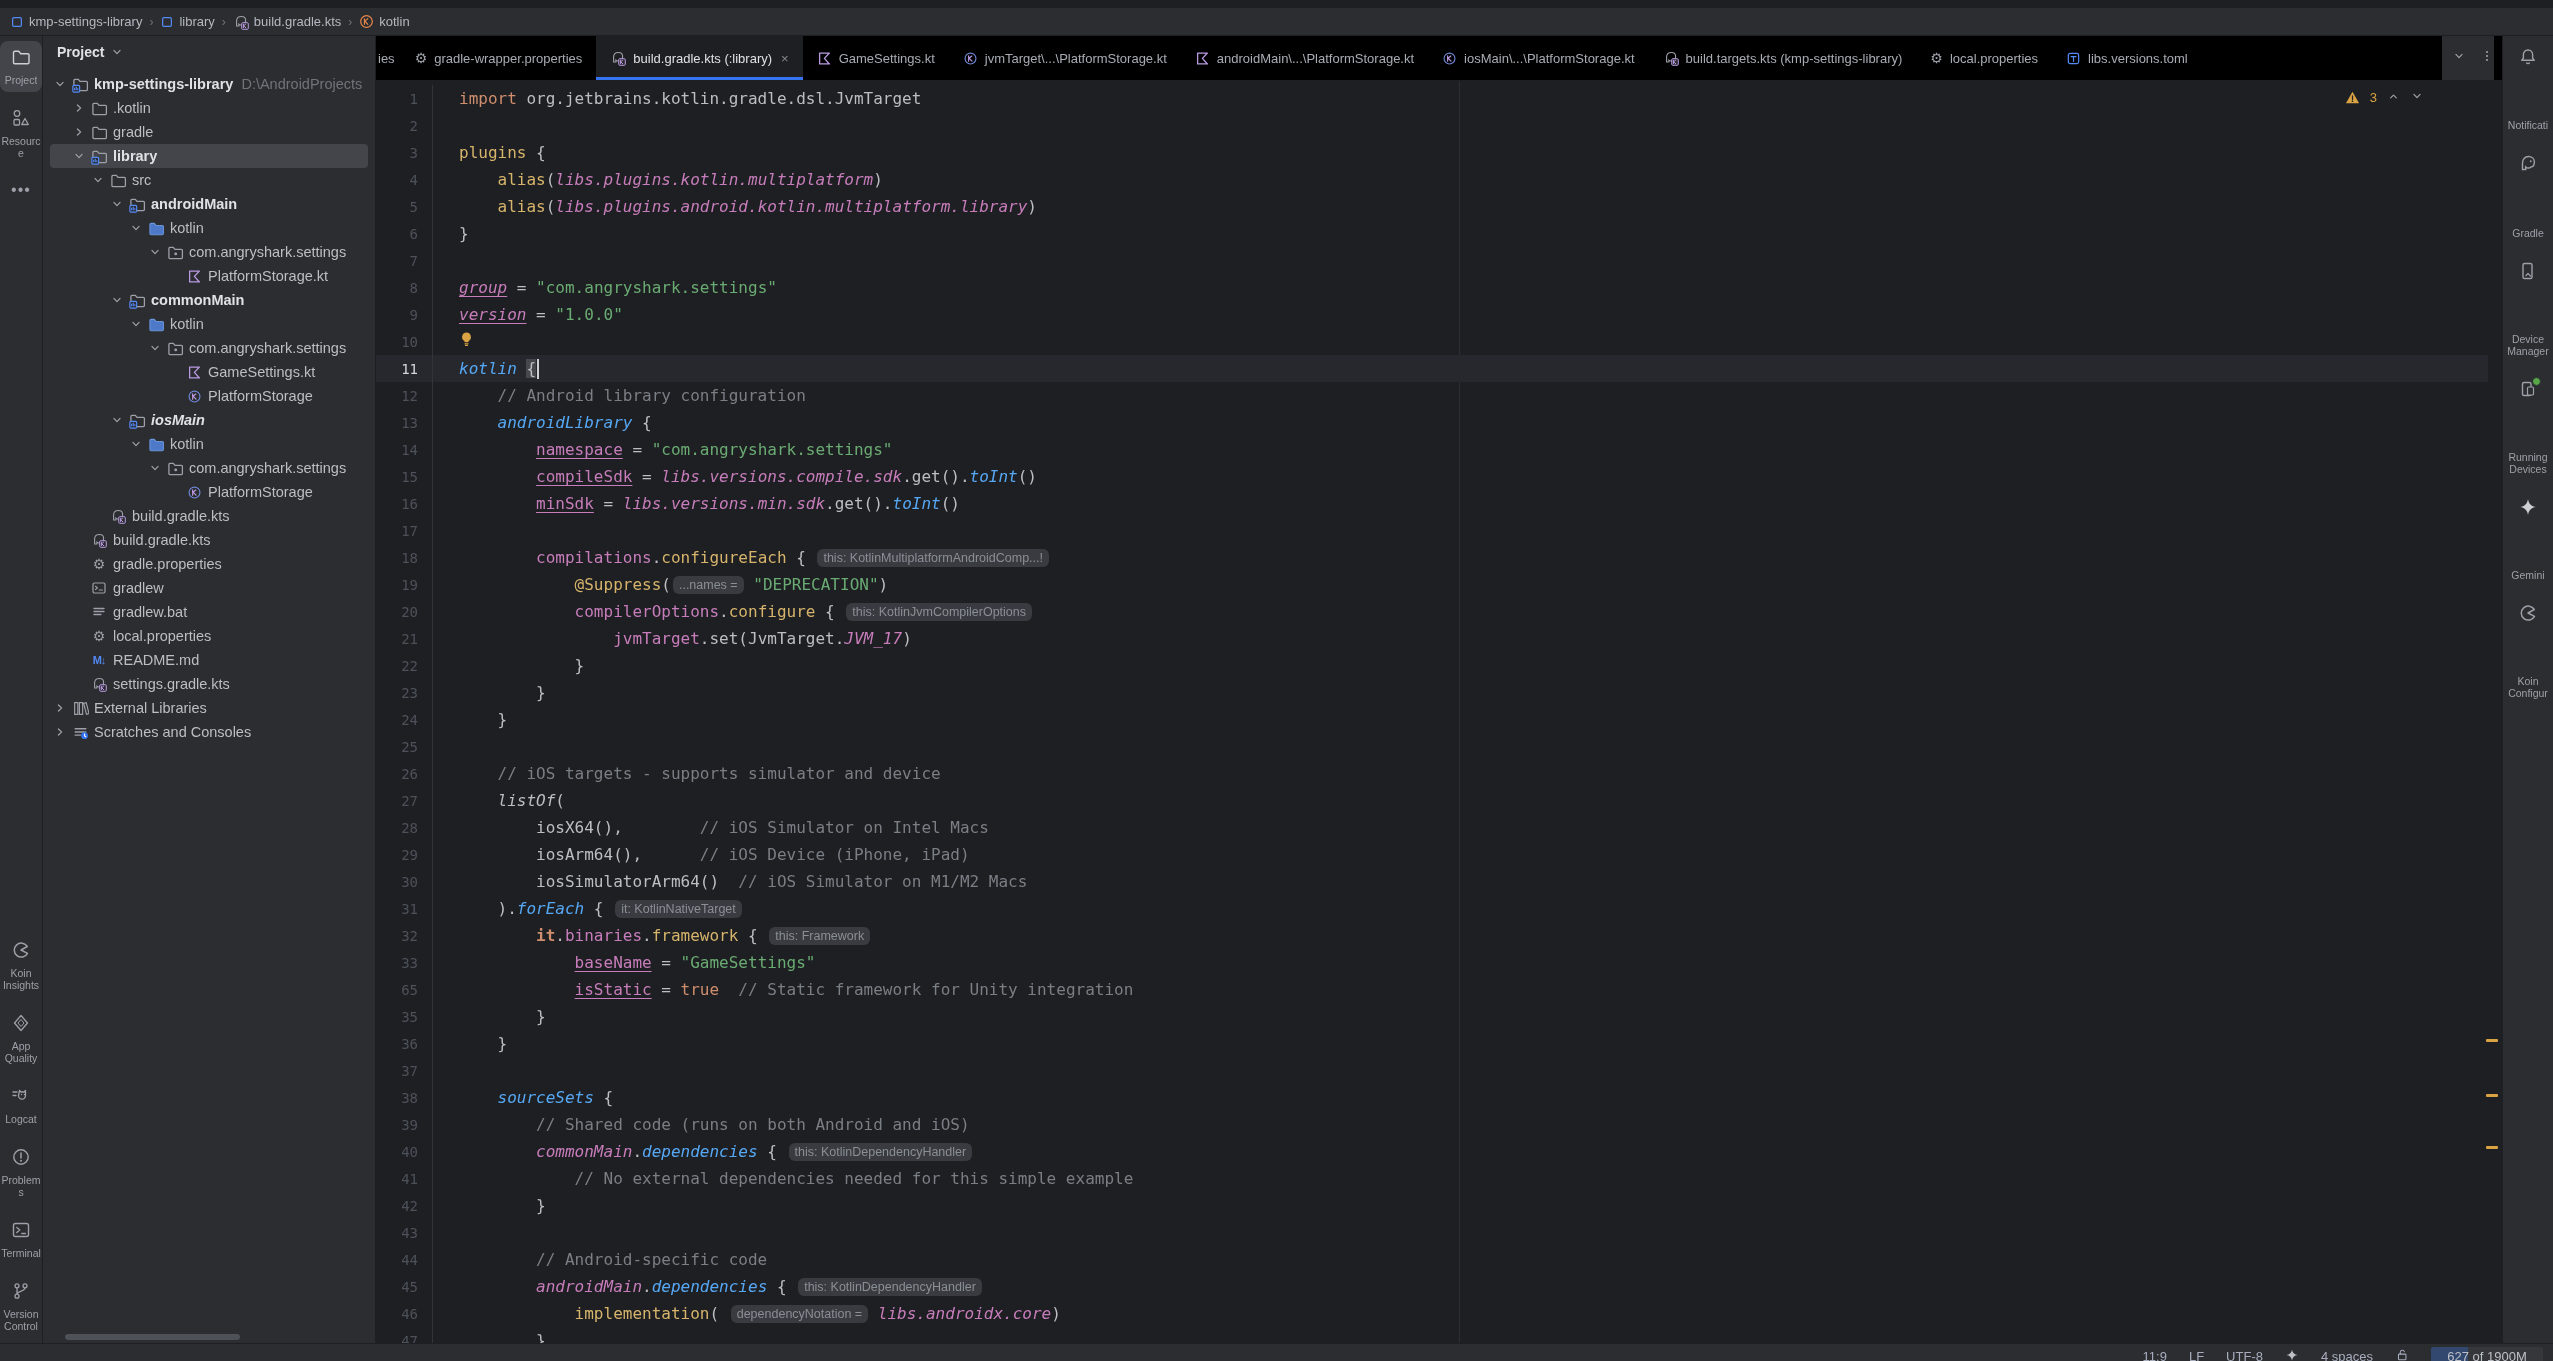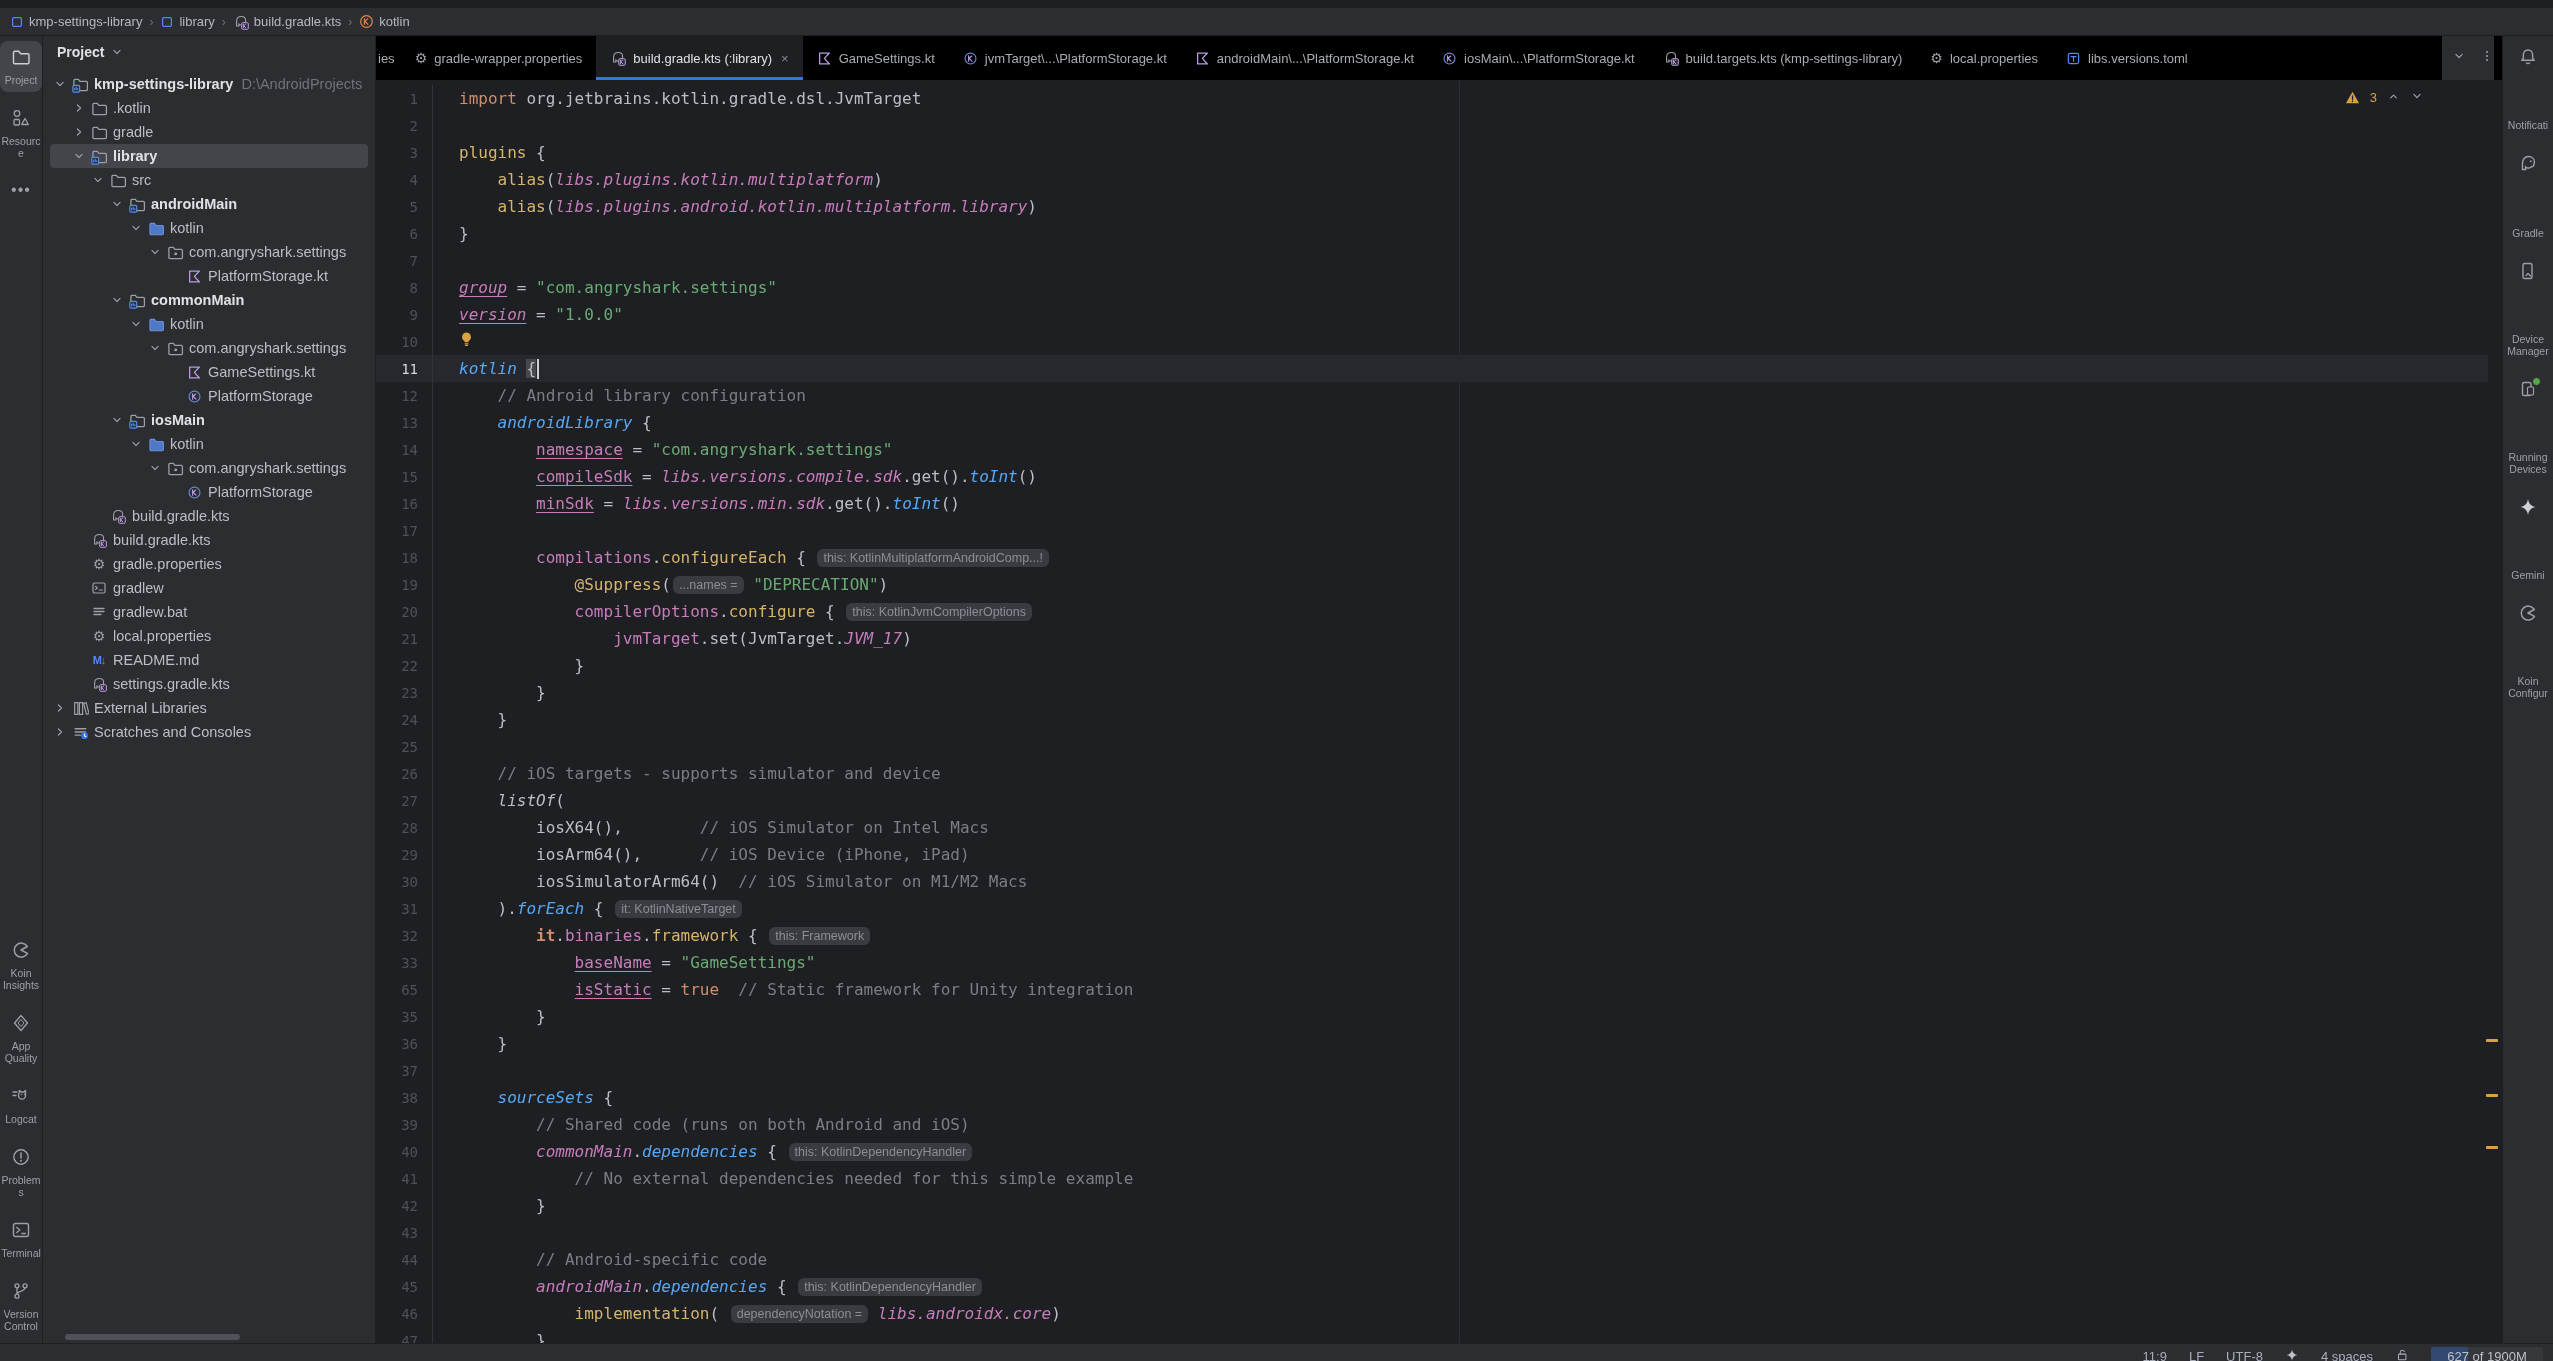--- a/index.html
+++ b/index.html
@@ -477,21 +477,21 @@
             <span class="ticon">
               <span class="ic">
                 <svg width="15" height="15" viewBox="0 0 16 16">
                   <circle cx="8" cy="8" r="5.8" fill="none" stroke="#6f87d6" stroke-width="1.2"></circle>
                   <path d="M6 5.2v5.6M6 8l3.4-2.6M6.8 8l2.8 2.8" stroke="#b99ae0" stroke-width="1.2" fill="none" stroke-linecap="round" stroke-linejoin="round"></path>
                 </svg>
               </span>
             </span>
             <span class="tlabel">PlatformStorage</span>
           </div>
-          <div class="trow" style="padding-left: 57px;">
+          <div class="trow" style="padding-left: 57px; font-style: italic;">
             <span class="chev">
               <span class="ic">
                 <svg width="14" height="14" viewBox="0 0 16 16">
                   <path d="M4.5 6.2L8 9.8l3.5-3.6" fill="none" stroke="#9da0a8" stroke-width="1.4" stroke-linecap="round" stroke-linejoin="round"></path>
                 </svg>
               </span>
             </span>
             <span class="ticon">
               <span class="ic">
                 <svg width="17" height="17" viewBox="0 0 16 16">

